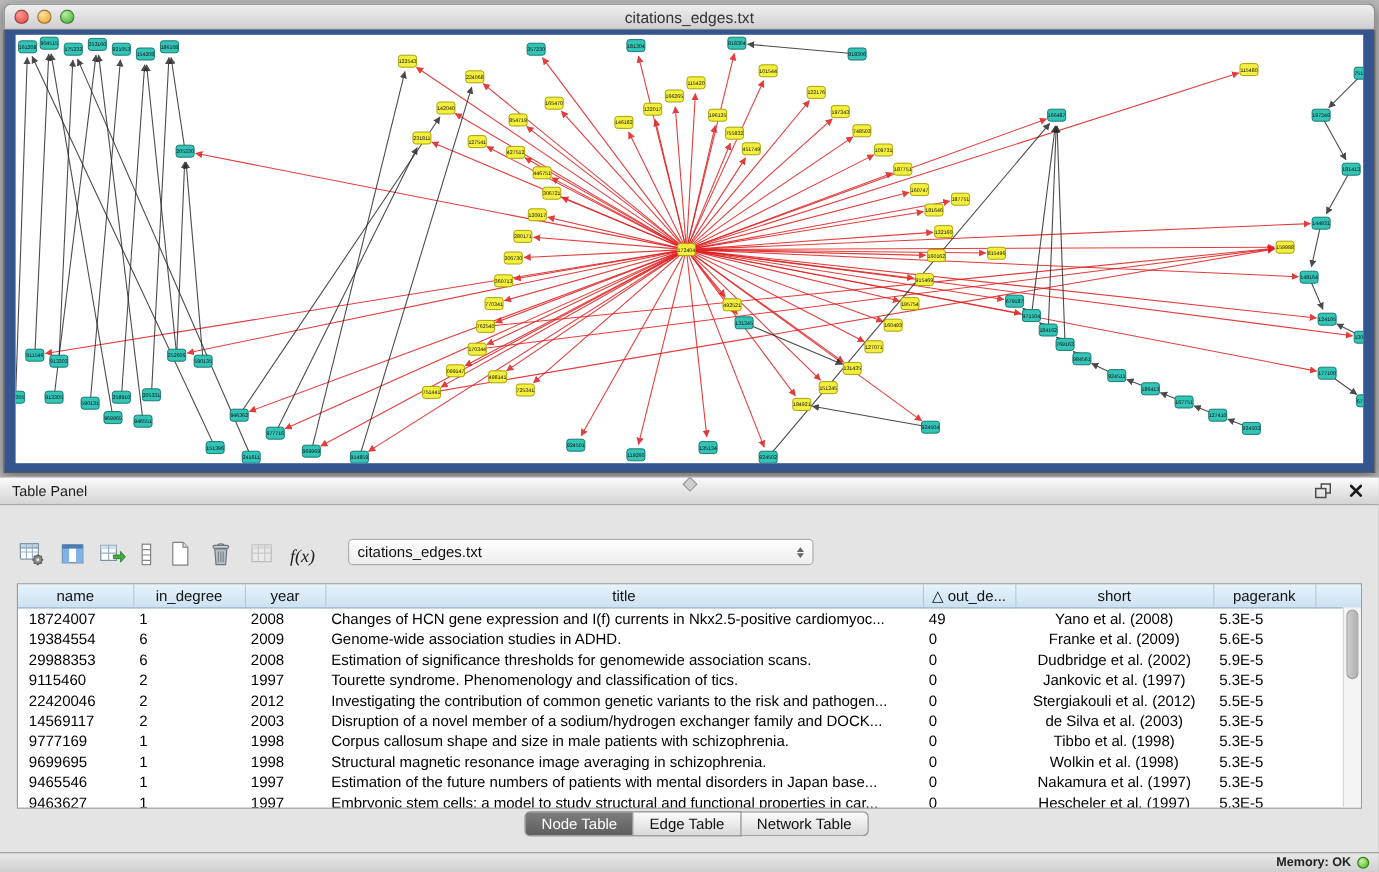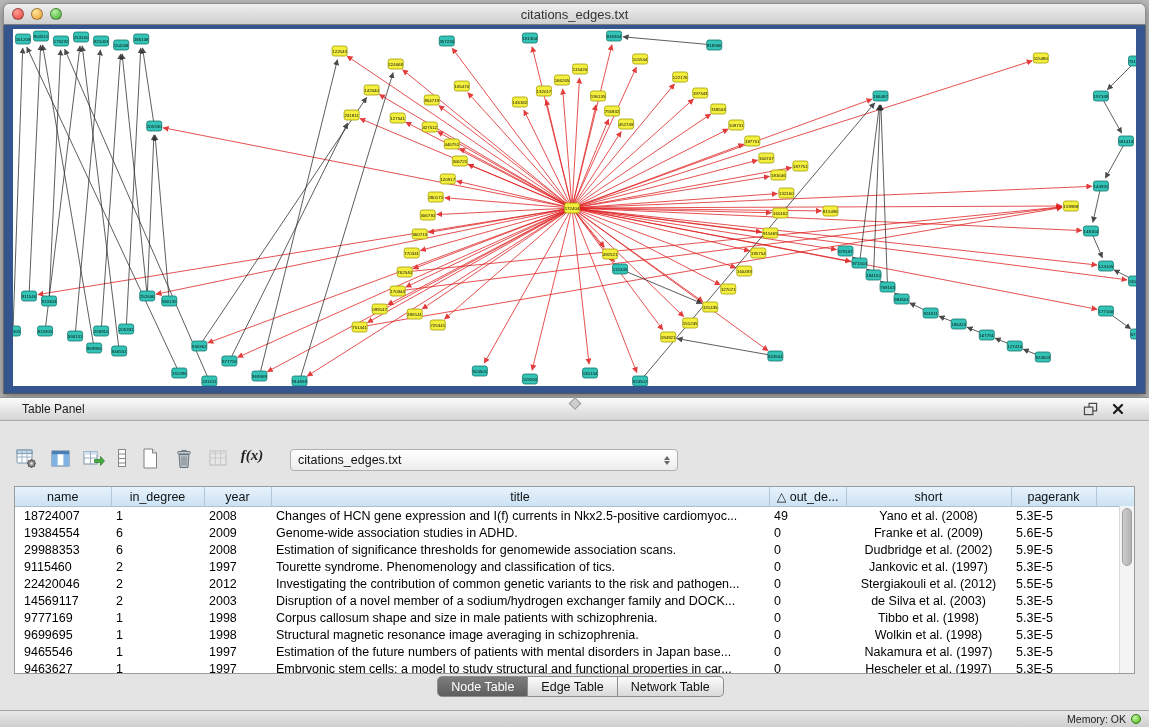--- a/index.html
+++ b/index.html
@@ -26,29 +26,29 @@
   .title{font-size:13px;color:#333;}
   .net-body{height:369px;box-sizing:border-box;background:#35558e;
     padding:4px 9px 7px 9px;border-left:1px solid #6a6a6a;border-right:1px solid #6a6a6a;border-bottom:1px solid #555;}
   .net-canvas{width:100%;height:100%;background:#ffffff;overflow:hidden;}
   .net-canvas svg{display:block;width:100%;height:100%;}
 
   
   .table-panel{position:absolute;left:0;top:397px;width:1149px;height:313px;
     background:#e4e4e4;border-top:1px solid #8f8f8f;box-sizing:border-box;}
   .panel-header{height:22px;background:linear-gradient(#fbfbfb,#d4d4d4);
-    border-bottom:1px solid #a9a9a9;display:flex;align-items:center;padding:0 22px;position:relative;}
+    border-bottom:1px solid #a9a9a9;display:flex;align-items:center;padding:0 10px;position:relative;}
   .panel-title{font-size:12px;color:#1d1d1d;}
   .panel-spacer{flex:1;}
   .ph-icon{width:18px;height:16px;margin-left:10px;cursor:default;display:flex;align-items:center;justify-content:center;}
   .splitter-grip{position:absolute;left:50%;top:1px;width:7px;height:7px;transform:translateX(-50%) rotate(45deg);
     background:#cfcfcf;border:1px solid #9a9a9a;}
 
   .toolbar{position:absolute;left:12px;top:48px;height:28px;display:flex;align-items:center;}
-  .tb-btn{width:28px;height:26px;display:flex;align-items:flex-start;justify-content:center;margin-right:6px;border-radius:3px;font-weight:bold;}
+  .tb-btn{width:28px;height:26px;display:flex;align-items:flex-end;justify-content:center;margin-right:6px;border-radius:3px;}
   .tb-btn.narrow{width:16px;}
   .tb-btn.disabled{opacity:.45;}
   .fx{font-family:"Liberation Serif", serif;font-style:italic;font-size:15px;color:#222;}
   .combo{margin-left:18px;width:388px;height:22px;box-sizing:border-box;
     background:linear-gradient(#ffffff,#ededed);border:1px solid #b0b0b0;border-radius:4px;
     display:flex;align-items:center;padding:0 7px;font-size:12.5px;color:#111;}
   .combo-arrows{margin-left:auto;display:flex;flex-direction:column;align-items:center;gap:1px;}
   .combo-arrows i{display:block;width:0;height:0;border-left:3.5px solid transparent;border-right:3.5px solid transparent;}
   .combo-arrows .up{border-bottom:4px solid #666;}
   .combo-arrows .dn{border-top:4px solid #666;}
@@ -75,21 +75,21 @@
     background:linear-gradient(#fcfcfc,#d9d9d9);border:1px solid #8d8d8d;border-left:none;
     display:flex;align-items:center;}
   .tab:first-child{border-left:1px solid #8d8d8d;border-radius:5px 0 0 5px;}
   .tab:last-child{border-radius:0 5px 5px 0;}
   .tab.selected{background:linear-gradient(#7d7d7d,#5e5e5e);color:#fff;}
 
   
   .status-bar{position:absolute;left:0;bottom:0;width:1149px;height:17px;box-sizing:border-box;
     background:linear-gradient(#e9e9e9,#cfcfcf);border-top:1px solid #a3a3a3;
     display:flex;align-items:center;justify-content:flex-end;padding:0 8px;gap:5px;
-    font-size:10.5px;color:#222;}
+    font-size:10.5px;color:#222;font-weight:bold;}
   .mem-dot{width:10px;height:10px;border-radius:50%;box-sizing:border-box;
     background:radial-gradient(circle at 35% 30%, #c7f7a9, #45b414);border:1px solid #2e7d0e;}
 </style>
 </head>
 <body>
 
 <div class="screen">
 
   <div class="net-window">
     <div class="titlebar">

